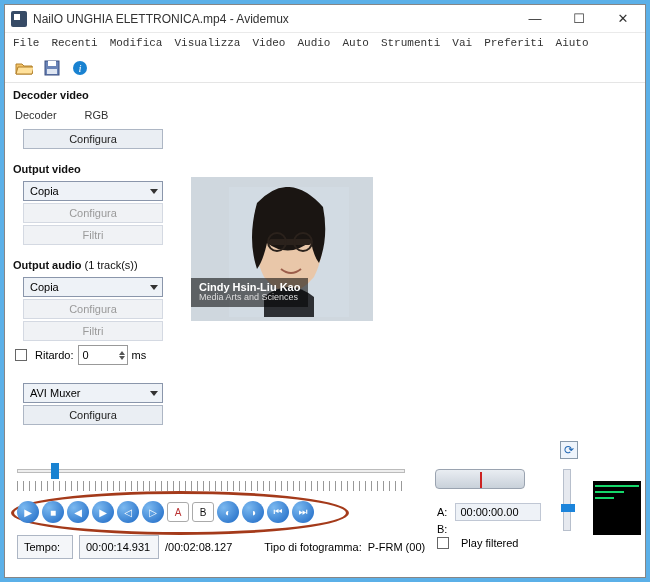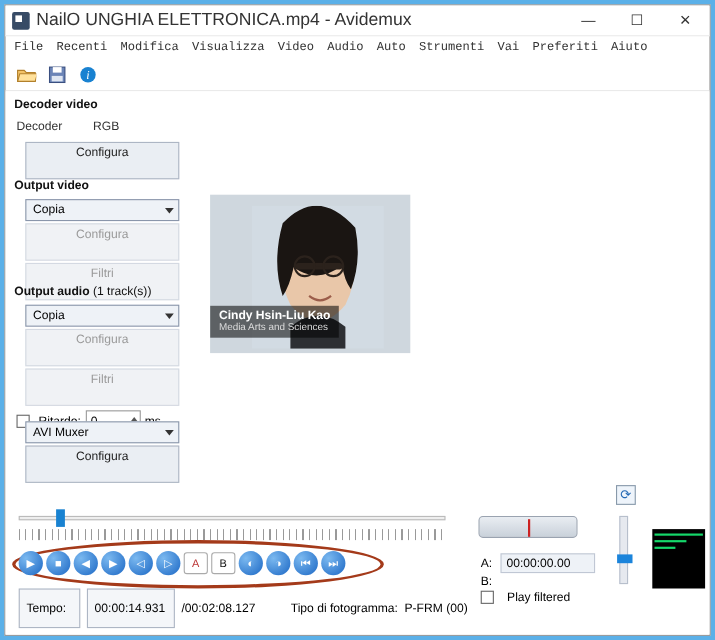--- a/index.html
+++ b/index.html
@@ -1,32 +1,32 @@
 <!DOCTYPE html>
 <html><head>
 <meta charset="utf-8">
 <style>
   * { box-sizing: border-box; }
   body { margin:0; font-family: "Segoe UI", Tahoma, sans-serif; font-size:11px; background:#5BB0E8; width:650px; height:582px; overflow:hidden; position:relative; }
   .window { position:absolute; top:4px; left:4px; right:4px; bottom:4px; background:#fff; border:1px solid #868686; display:flex; flex-direction:column; }
   .titlebar { height:28px; display:flex; align-items:center; padding:0 0 0 6px; background:#fff; border-bottom:1px solid #eaeaea; }
   .titlebar .ticon { width:16px; height:16px; background:#374b66; border-radius:2px; margin-right:6px; position:relative; }
   .titlebar .ticon::after { content:""; position:absolute; left:3px; top:3px; width:6px; height:6px; background:#fff; }
-  .title { flex:1; color:#333; font-size:16px; }
+  .title { flex:1; color:#333; font-size:12px; }
   .winbtns { display:flex; height:100%; }
   .winbtn { width:44px; display:flex; align-items:center; justify-content:center; font-size:13px; color:#333; }
   .menubar { height:20px; display:flex; align-items:center; gap:12px; padding:0 8px; color:#333; font-size:11px; }
   .menuitem { cursor:default;font-family:Liberation Mono, monospace; }
   .toolbar { height:30px; display:flex; align-items:center; gap:6px; padding:0 8px; border-bottom:1px solid #e5e5e5;}
   .ticonbtn { width:22px; height:22px; display:inline-flex; align-items:center; justify-content:center; }
   .content { flex:1; position:relative; background:#fff; }
   .panel { position:absolute; left:8px; width:160px; }
   .section-title { font-weight:bold; font-size:11px; color:#111; margin-bottom:6px; }
   .label-row { display:flex; gap:28px; font-size:11px; color:#333; padding:2px 0 6px 2px; }
-  .btn { height:34px; line-height:18px; text-align:center; background:#eaeef3; border:1px solid #adb6c4; font-size:11px; width:140px; margin:2px auto; color:#222;}
+  .btn { height:20px; line-height:18px; text-align:center; background:#eaeef3; border:1px solid #adb6c4; font-size:11px; width:140px; margin:2px auto; color:#222;}
   .btn.dis { color:#9a9a9a; background:#f0f2f5; border-color:#d4d9e2;}
   .combo { height:20px; width:140px; background:#eef2f7; border:1px solid #8a96ab; display:flex; align-items:center; padding:0 4px 0 6px; font-size:11px; position:relative; margin:2px auto;}
   .combo .arrow { margin-left:auto; width:0; height:0; border-left:4px solid transparent; border-right:4px solid transparent; border-top:5px solid #333; }
   .spin { height:20px; width:50px; background:#fff; border:1px solid #999; display:flex; align-items:center; padding:0 2px 0 4px; font-size:11px;}
   .spin .sarrows { margin-left:auto; display:flex; flex-direction:column; gap:1px;}
   .spin .sarrows span { width:0; height:0; border-left:3px solid transparent; border-right:3px solid transparent;}
   .spin .sarrows .up{border-bottom:4px solid #555;} .spin .sarrows .dn{border-top:4px solid #555;}
   .chk { width:12px; height:12px; background:#fff; border:1px solid #666; display:inline-block; vertical-align:middle; margin-right:4px;}
   .preview { position:absolute; left:186px; top:94px; width:182px; height:144px; background:#cfd7de; overflow:hidden;}
   .preview .caption { position:absolute; left:0; bottom:14px; background:rgba(0,0,0,0.55); color:#fff; padding:3px 8px 4px 8px; font-size:10px; line-height:1.1;}
@@ -35,21 +35,21 @@
   .face { position:absolute; right:24px; top:10px; width:120px; height:130px; }
   .timeline { position:absolute; left:12px; right:240px; top:444px; height:20px; }
   .timeline .track { height:4px; background:#eee; border:1px solid #bbb; position:absolute; top:6px; left:0; right:0;}
   .timeline .thumb { position:absolute; top:0; left:34px; width:8px; height:16px; background:#1982d1; }
   .ticks { position:absolute; left:12px; right:240px; top:462px; height:10px; background:repeating-linear-gradient(90deg,#999 0 1px,transparent 1px 6px);}
   .playbtns { position:absolute; left:12px; top:482px; display:flex; gap:3px; align-items:center;}
   .pbtn { width:22px; height:22px; border-radius:11px; background:radial-gradient(circle at 30% 30%, #7bb9f0, #1b67c4); display:inline-flex; align-items:center; justify-content:center; color:#fff; font-size:10px;}
   .pbtn.sq { border-radius:3px; background:#fff; border:1px solid #aaa; color:#b33; width:22px; height:20px;}
   .highlight-ellipse { position:absolute; left:6px; top:474px; width:338px; height:44px; border:3px solid #a43a1a; border-radius:50%; pointer-events:none;}
   .tempo-row { position:absolute; left:12px; top:516px; display:flex; align-items:center; gap:6px;}
-  .tinput { height:36px; background:#f4f6f9; border:1px solid #adb6c4; padding:0 6px; font-size:11px; display:inline-flex; align-items:center;}
+  .tinput { height:24px; background:#f4f6f9; border:1px solid #adb6c4; padding:0 6px; font-size:11px; display:inline-flex; align-items:center;}
   .ab-box { position:absolute; left:432px; top:485px; font-size:11px; }
   .ab-box .row { display:flex; align-items:center; gap:8px; margin:2px 0;}
   .ab-val { width:86px; height:18px; background:#eef2f7; border:1px solid #c0c7d4; padding:0 4px; display:inline-flex; align-items:center;}
   .navwheel { position:absolute; left:430px; top:450px; width:90px; height:20px; background:linear-gradient(#e9edf2,#c9d1da); border:1px solid #9aa3b0; border-radius:4px;}
   .navwheel::after{content:""; position:absolute; left:50%; top:2px; width:2px; height:16px; background:#c22;}
   .volslider { position:absolute; left:558px; top:446px; width:8px; height:62px; background:#e6e9ef; border:1px solid #b7bfcc;}
   .volslider .vthumb{ position:absolute; top:34px; left:-3px; width:14px; height:8px; background:#1b84db;}
   .refreshbtn { position:absolute; left:555px; top:420px; width:18px; height:18px; border:1px solid #89a; background:#eef4fb; display:flex; align-items:center; justify-content:center; font-size:12px; color:#2569b4;}
   .vu { position:absolute; left:588px; top:460px; width:48px; height:54px; background:#000; }
   .vu .line{ height:2px; background:#15d76a; margin:4px 2px 0 2px;}

